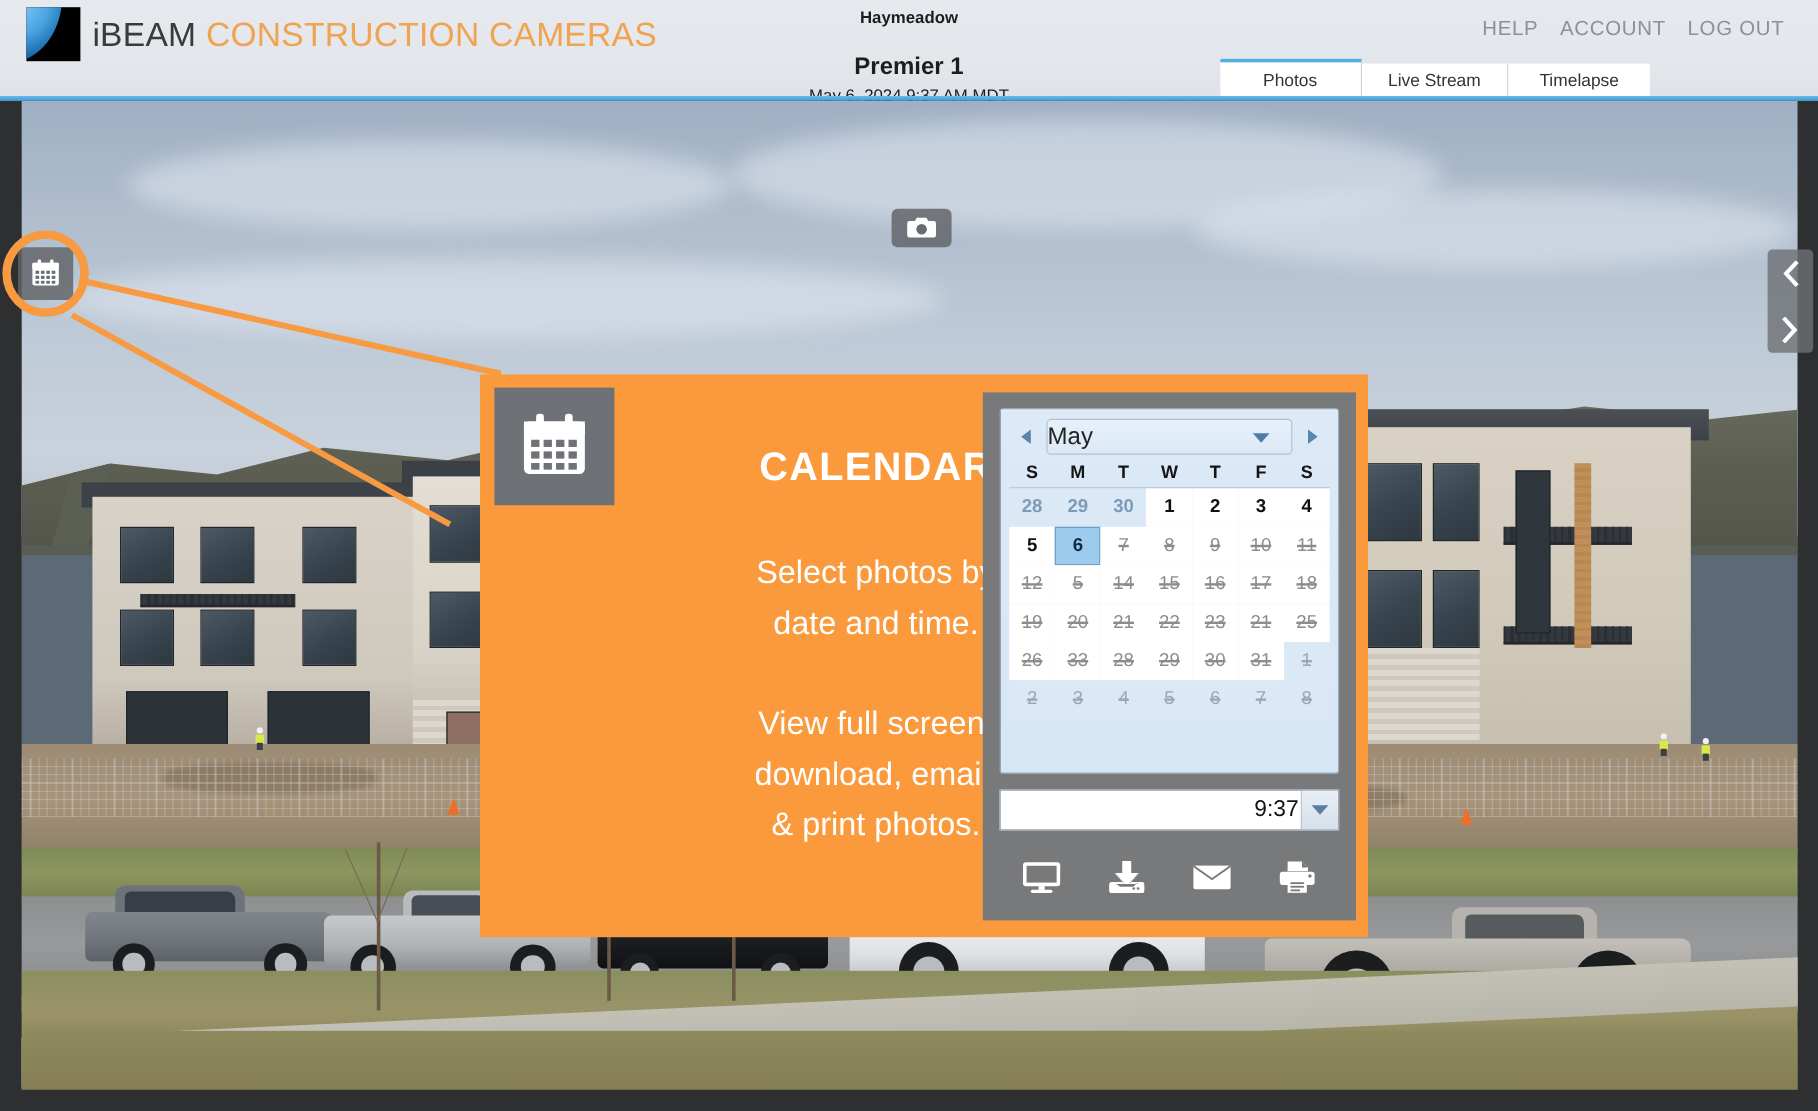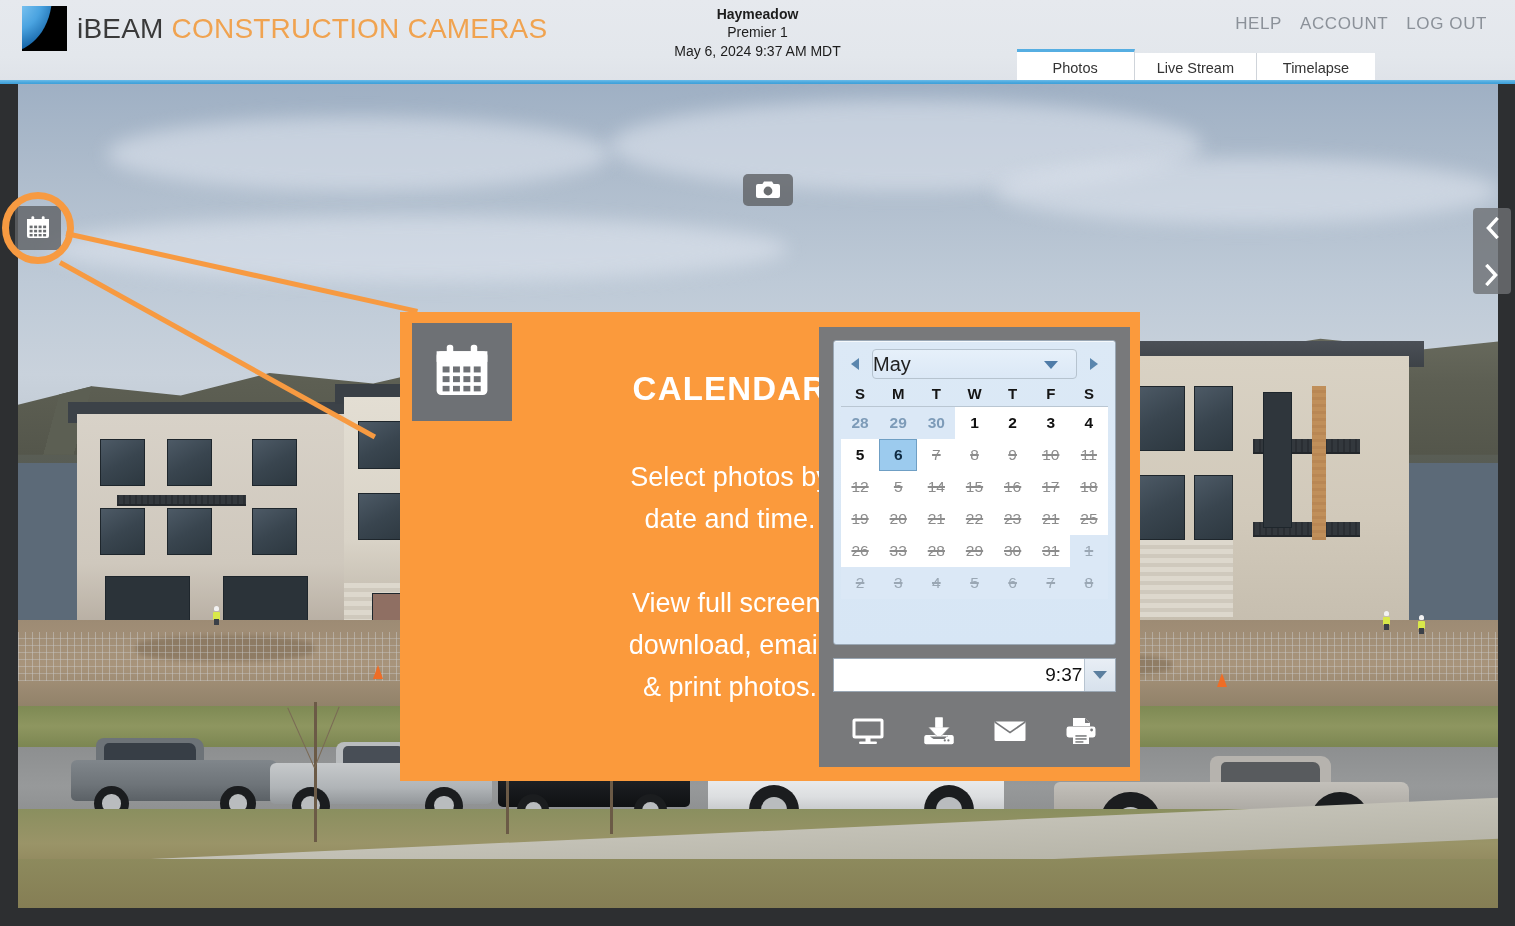--- a/index.html
+++ b/index.html
@@ -39,21 +39,21 @@
   }
   .brand-text { font-size: 28px; letter-spacing: .2px; white-space: nowrap; }
   .brand-ibeam { color: #3a3a3a; font-weight: 400; }
   .brand-cc { color: #f0a350; font-weight: 400; }
 
   .sitetitle {
     position: absolute; left: 50%; transform: translateX(-50%); top: 5px;
     text-align: center; line-height: 1.32; color: #1d1d1d;
   }
   .sitetitle .l1 { font-size: 14px; font-weight: bold; }
-  .sitetitle .l2 { font-size: 14px; font-weight: normal; }
+  .sitetitle .l2 { font-size: 20px; font-weight: bold; margin-top: 20px; }
   .sitetitle .l3 { font-size: 14px; font-weight: normal; }
 
   .usernav {
     position: absolute; right: 28px; top: 14px;
     display: flex; gap: 18px;
     font-size: 17px; color: #8b9199; letter-spacing: .6px;
   }
   .usernav span { cursor: pointer; }
 
   .tabs {

